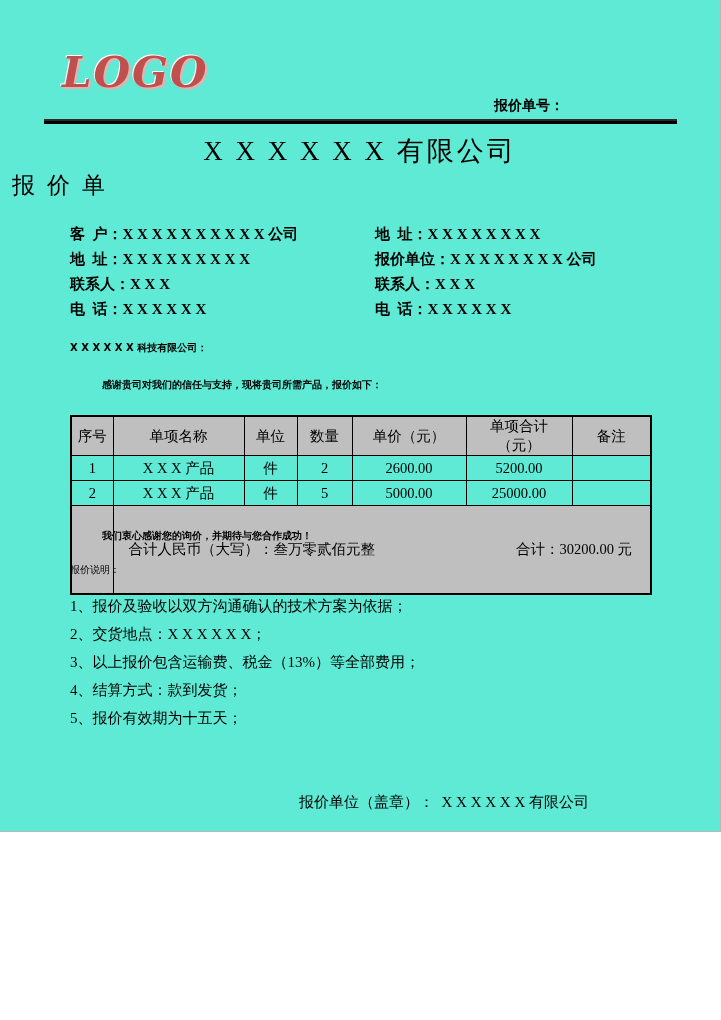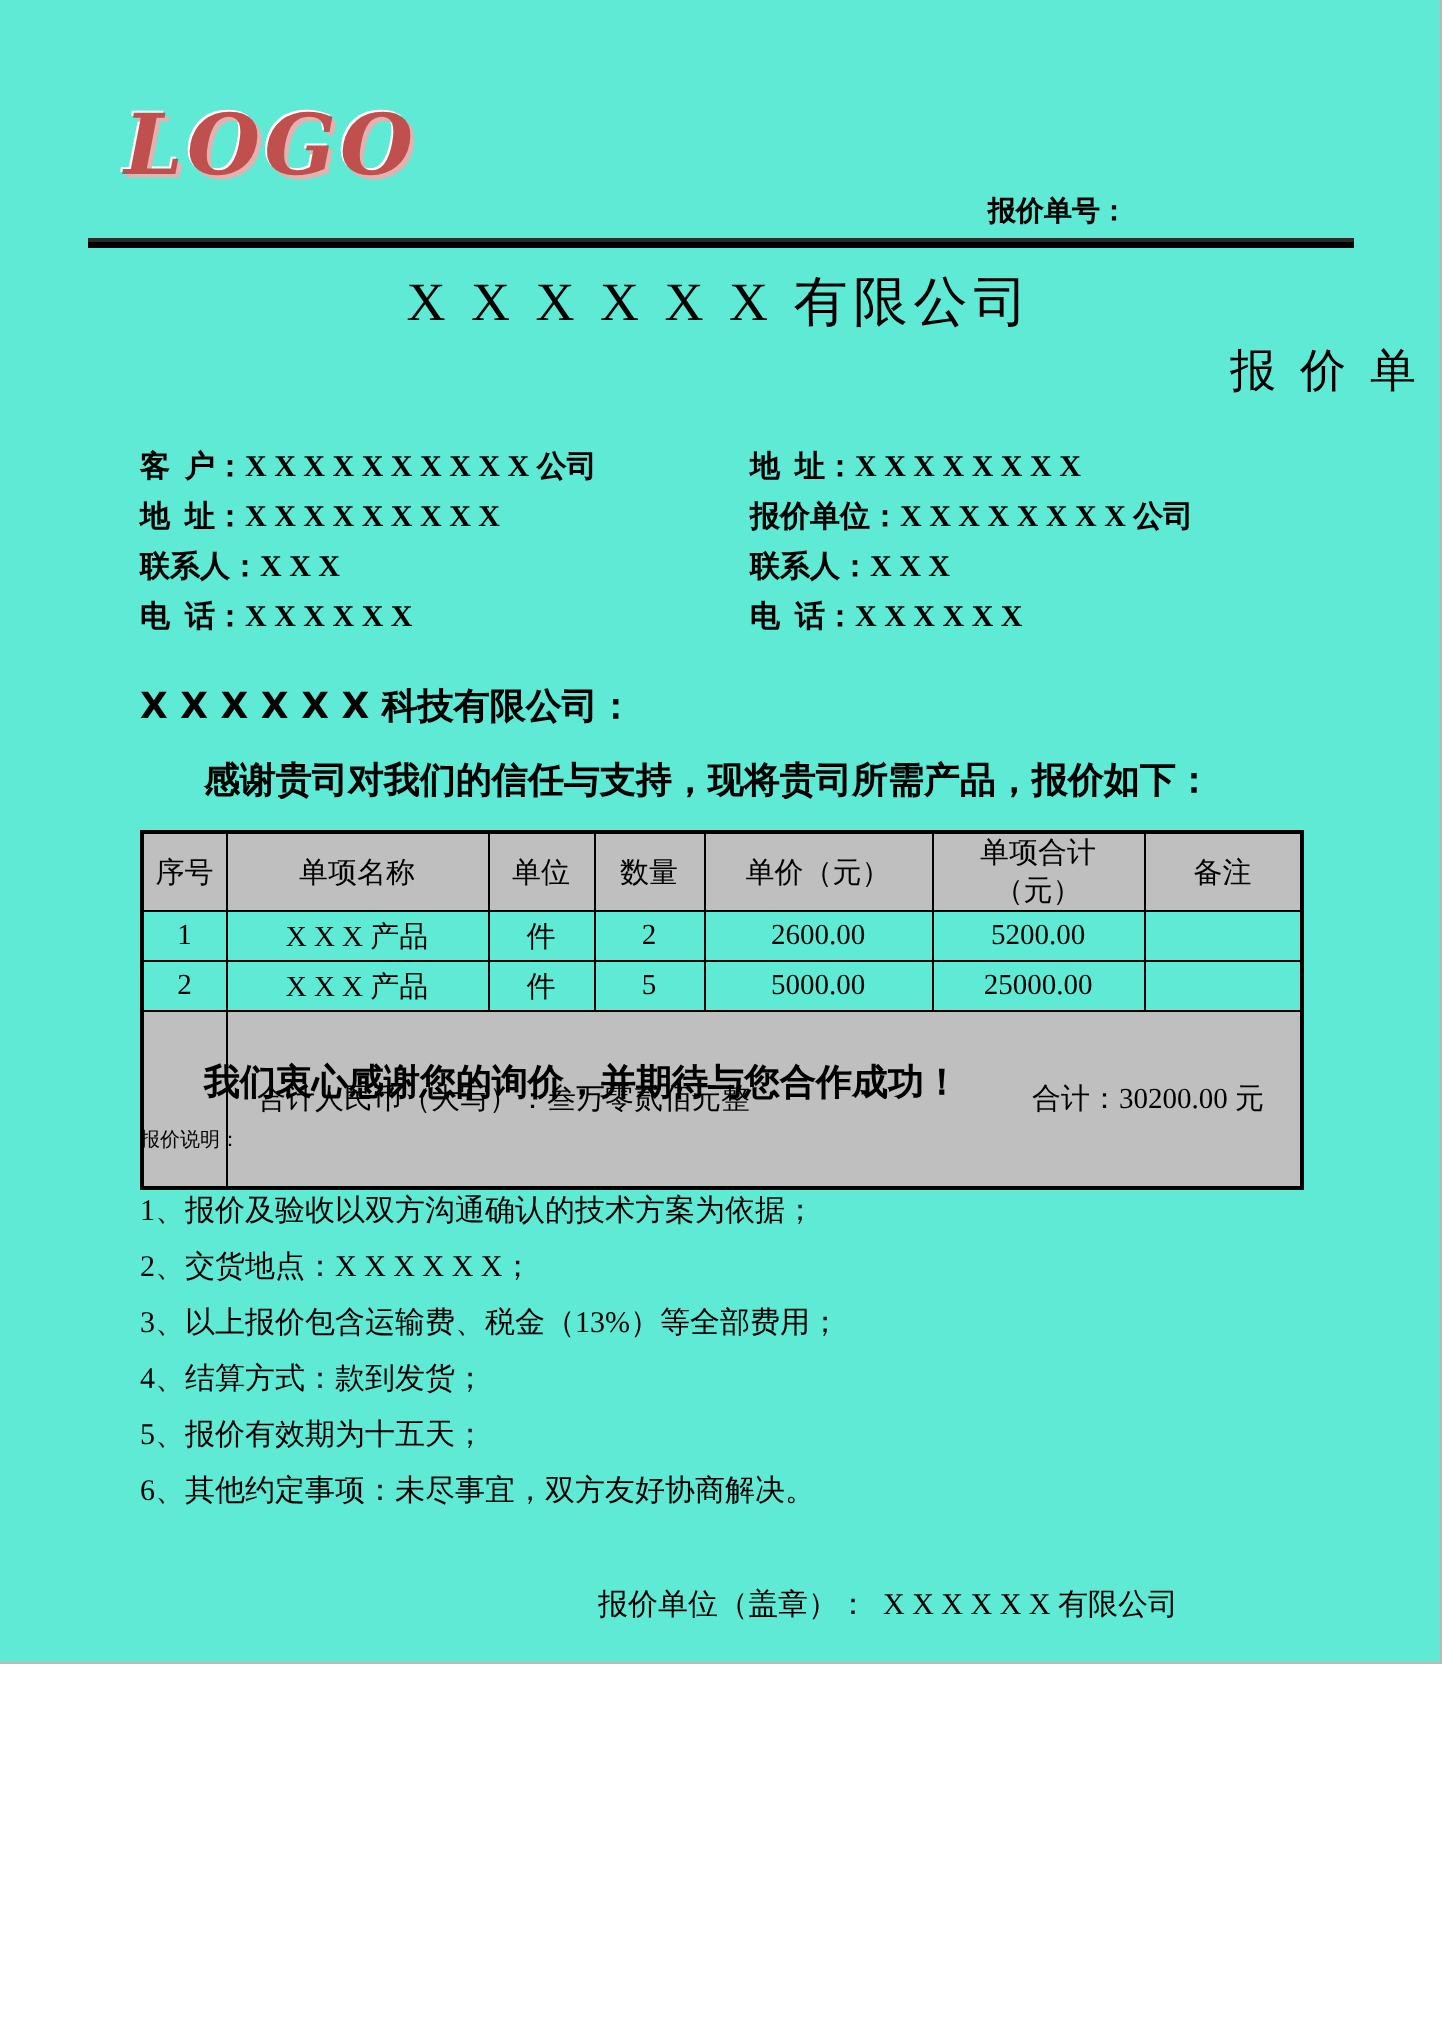--- a/index.html
+++ b/index.html
@@ -59,37 +59,37 @@
     font-size: 27px;
     letter-spacing: 3px;
     font-weight: 500;
   }
 
   .subtitle {
     position: absolute;
     top: 170px;
     left: 0;
     width: 100%;
-    text-align: right;
+    text-align: left;
     font-size: 23px;
     letter-spacing: 12px;
     text-indent: 12px;
     font-weight: 500;
   }
 
   .info { position: absolute; top: 222px; left: 70px; width: 600px; font-size: 15px; font-weight: bold; }
   .info-col { position: absolute; top: 0; }
   .info-col.left  { left: 0; }
   .info-col.right { left: 305px; }
   .info-row { height: 25px; line-height: 25px; white-space: pre-wrap; }
 
   .sans-bold {
     font-family: "DejaVu Sans", "Liberation Sans", sans-serif;
     font-weight: bold;
-    font-size: 18px;
+    font-size: 10px;
     white-space: pre-wrap;
   }
   .salutation { position: absolute; top: 341px; left: 70px; }
   .intro      { position: absolute; top: 378px; left: 102px; }
   .thanks     { position: absolute; top: 529px; left: 102px; }
 
   table.qtable {
     position: absolute;
     top: 415px;
     left: 70px;
@@ -206,19 +206,18 @@
 
   <div class="thanks sans-bold">我们衷心感谢您的询价，并期待与您合作成功！</div>
 
   <div class="notes-title">报价说明：</div>
   <div class="notes">
     <div class="note-item">1、报价及验收以双方沟通确认的技术方案为依据；</div>
     <div class="note-item">2、交货地点：X X X X X X；</div>
     <div class="note-item">3、以上报价包含运输费、税金（13%）等全部费用；</div>
     <div class="note-item">4、结算方式：款到发货；</div>
     <div class="note-item">5、报价有效期为十五天；</div>
-    <div class="note-item">6、其他约定事项：未尽事宜，双方友好协商解决。</div>
   </div>
 
   <div class="sig-unit"><span>报价单位（盖章）：  </span><span>X X X X X X 有限公司</span></div>
   <div class="sig-date"><span>日 期：  </span><span>2020 年 4 月 12 日</span></div>
 
 </div>
 
 </body></html>

